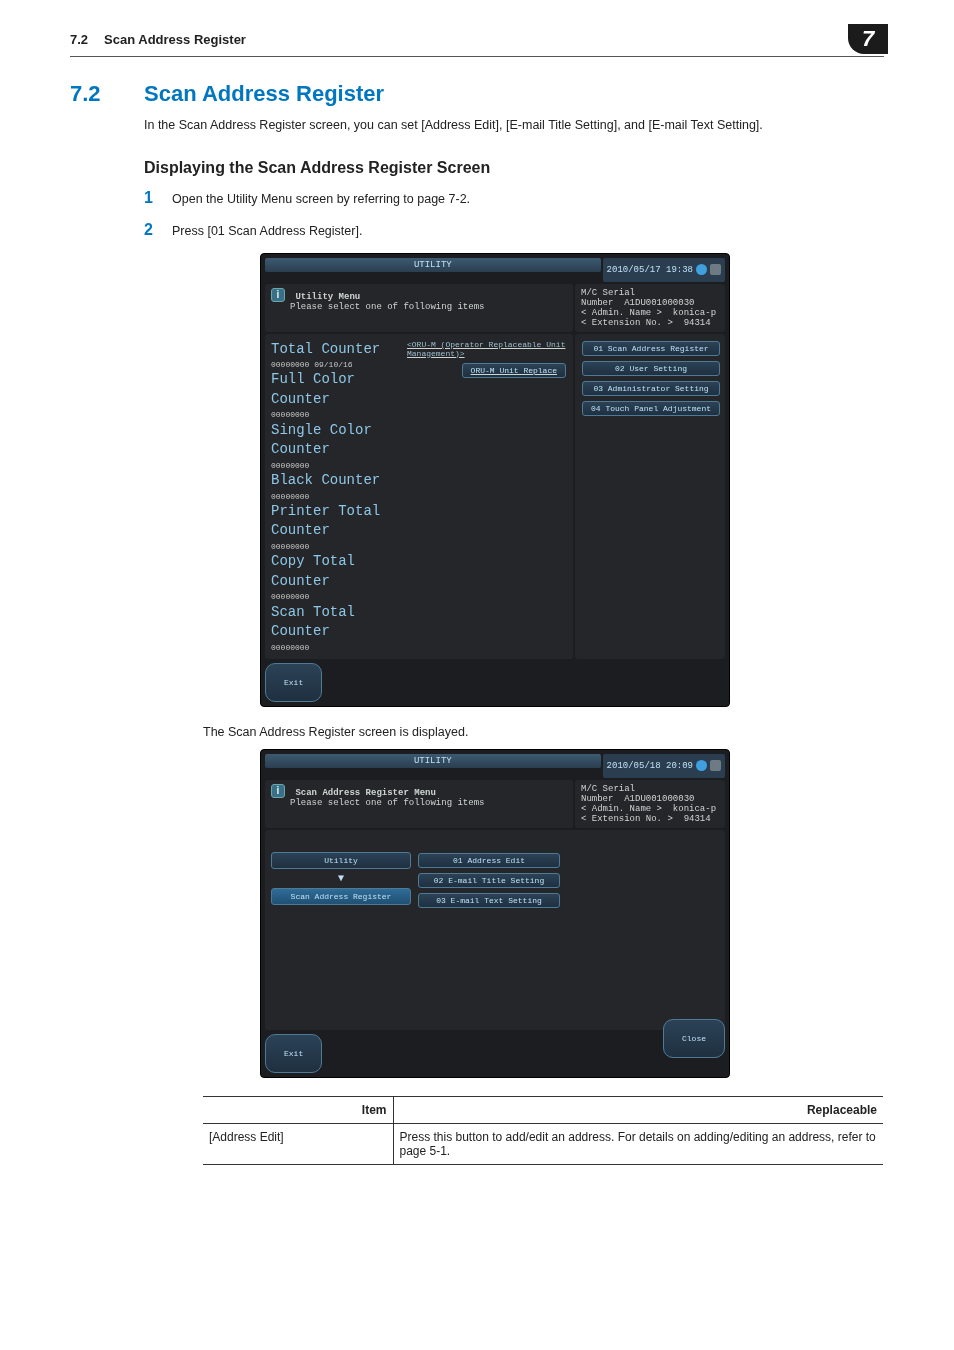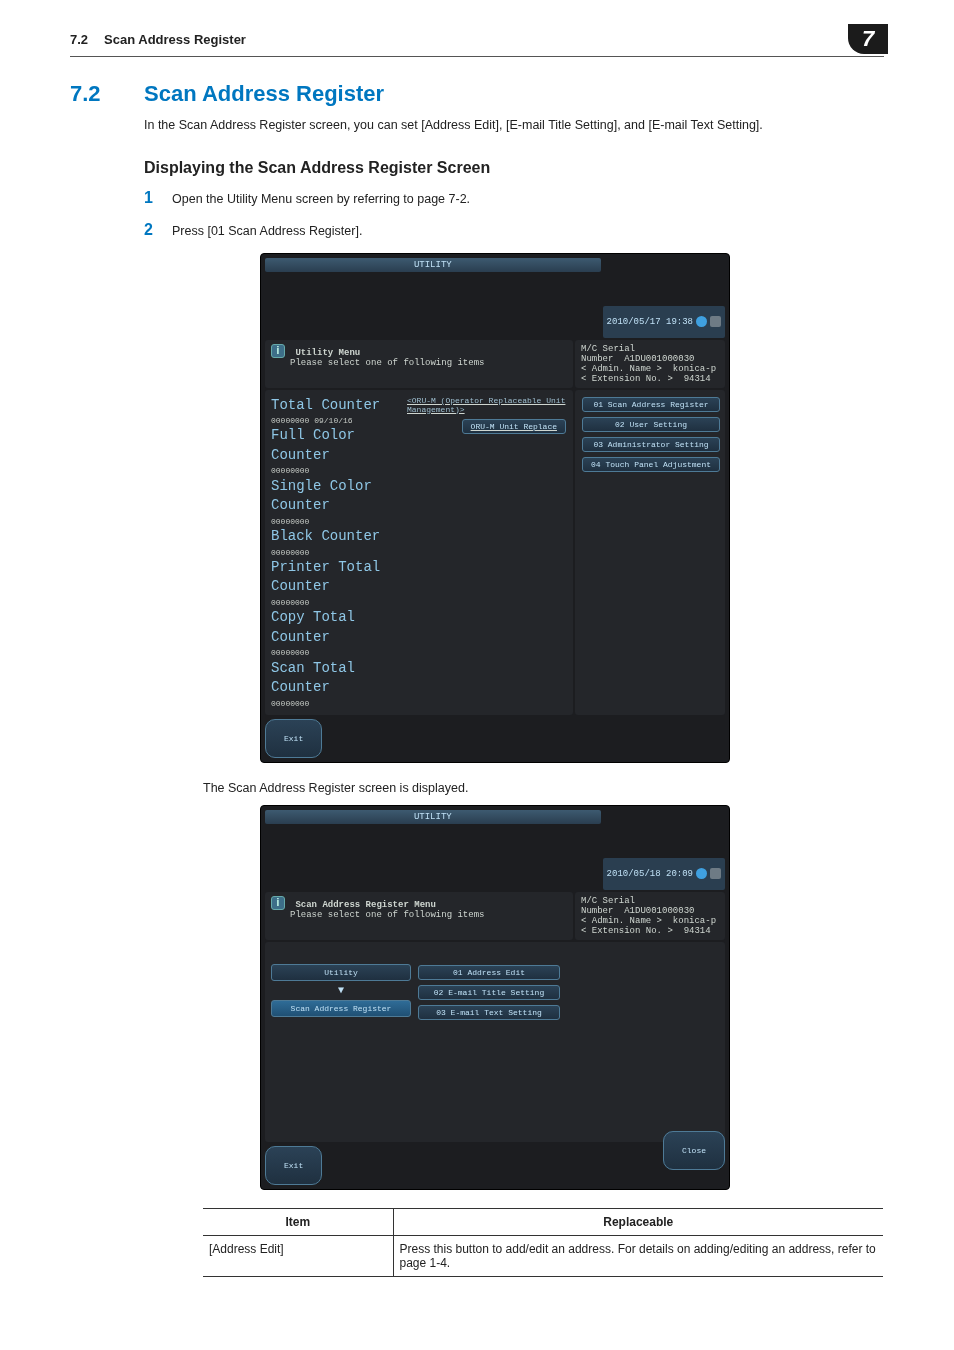--- a/index.html
+++ b/index.html
@@ -113,28 +113,27 @@
     flex: 1;
     height: 14px;
     display: flex;
     align-items: center;
     justify-content: center;
     color: #bfe0f5;
     font-size: 9px;
   }
   .screen-clock {
     background: #2a3e50;
-    height: 32px;
+    height: 24px;
     border-radius: 2px;
     display: flex;
     align-items: center;
     padding: 12px 4px;
     margin-left: 2px;
     color: #bfe0f5;
-    margin-top: 48px;
   }
   .mini-icon1 {
     width: 11px; height: 11px; background:#3fa0e0; border-radius:50%;
     margin-left:3px;
   }
   .mini-icon2 {
     width: 11px; height: 11px; background:#6e7b85; border-radius:2px;
     margin-left:3px;
   }
   .screen-main {
@@ -237,21 +236,21 @@
   
   .desc-table{
     margin-left:133px;
     border-collapse: collapse;
     width: 680px;
     font-size:12px;
   }
   .desc-table th{
     border-top:1px solid #333;
     border-bottom:1px solid #333;
-    text-align:center;
+    text-align:right;
     padding:6px 6px;
     margin-left:30px;
   }
   .desc-table td{
     border-bottom:1px solid #333;
     padding:6px 6px;
     vertical-align:top;
   }
   .desc-table th:first-child,
   .desc-table td:first-child{
@@ -405,21 +404,21 @@
   <table class="desc-table">
     <thead>
       <tr>
         <th>Item</th>
         <th>Replaceable</th>
       </tr>
     </thead>
     <tbody>
       <tr>
         <td>[Address Edit]</td>
-        <td>Press this button to add/edit an address. For details on adding/editing an address, refer to page 1-4.</td>
+        <td>Press this button to add/edit an address. For details on adding/editing an address, refer to page 5-1.</td>
       </tr>
     </tbody>
   </table>
 
   <div class="footer">
     <span>IC-601</span>
     <span>7-3</span>
   </div>
 
 </div>

